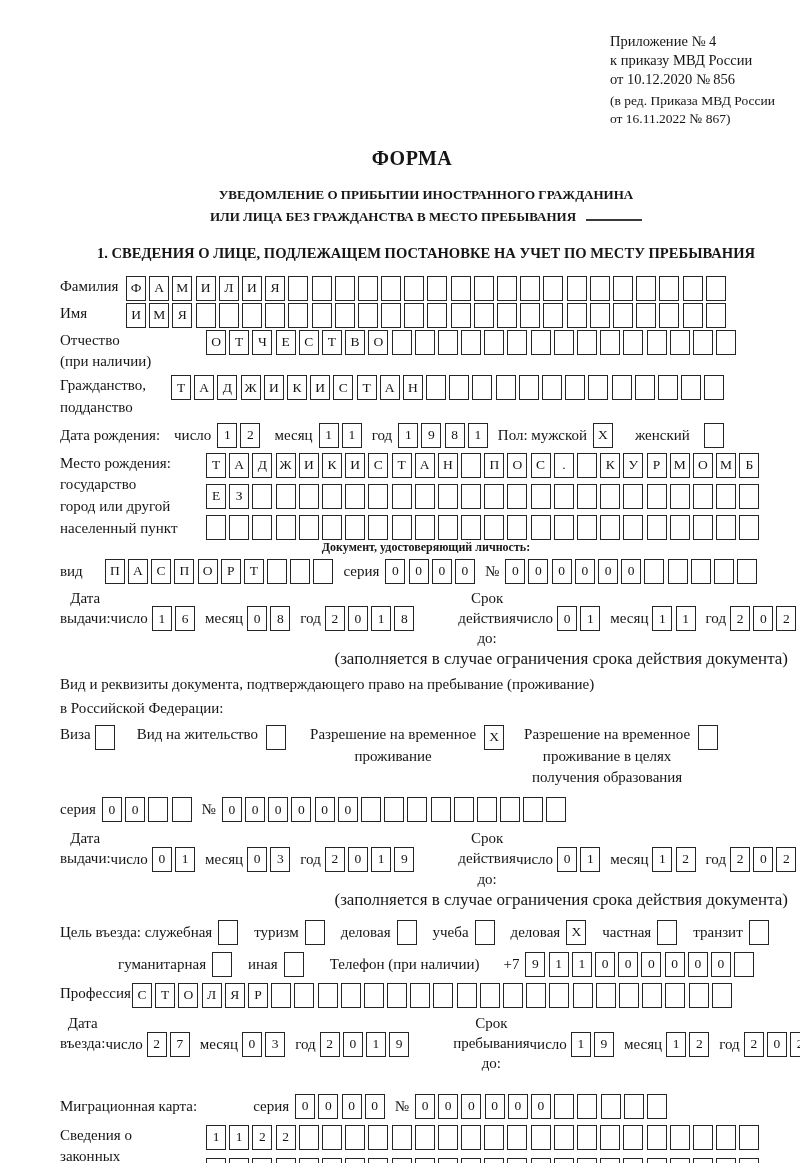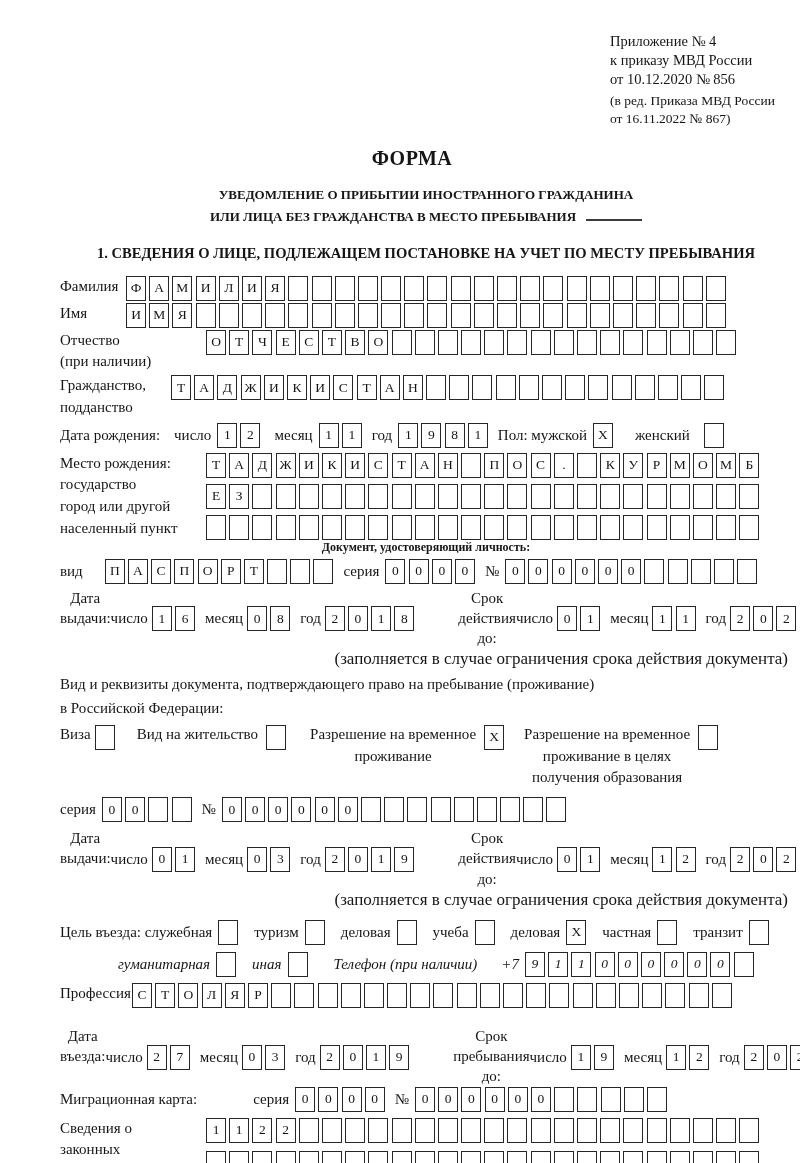--- a/index.html
+++ b/index.html
@@ -556,21 +556,21 @@
     <span class="txt sp">частная</span>
     <span class="boxes">
         <span class="box"></span>
       </span>
     <span class="txt sp">транзит</span>
     <span class="boxes">
         <span class="box"></span>
       </span>
   </div>
 
-  <div class="purpose-row" style="margin-top:7px;margin-left:58px;font-style:italic;">
+  <div class="purpose-row" style="margin-top:7px;margin-left:58px;">
     <span class="txt">гуманитарная</span>
     <span class="boxes">
         <span class="box"></span>
       </span>
     <span class="txt sp">иная</span>
     <span class="boxes">
         <span class="box"></span>
       </span>
     <span class="txt" style="margin-left:26px;">Телефон (при наличии)</span>
     <span class="txt" style="margin-left:18px;">+7</span>
@@ -613,21 +613,21 @@
         <span class="box"></span>
         <span class="box"></span>
         <span class="box"></span>
         <span class="box"></span>
         <span class="box"></span>
         <span class="box"></span>
         <span class="box"></span>
       </div>
   </div>
 
-  <div class="dates" style="margin-top:18px;">
+  <div class="dates" style="margin-top:5px;">
     <div class="date-col">
       <div class="date-head">Дата въезда:</div>
       <div class="date-line">
         <span class="t">число</span>
         <span class="boxes">
             <span class="box">2</span>
             <span class="box">7</span>
           </span>
         <span class="t">месяц</span>
         <span class="boxes">
@@ -660,21 +660,21 @@
         <span class="boxes">
             <span class="box">2</span>
             <span class="box">0</span>
             <span class="box">2</span>
             <span class="box">5</span>
           </span>
       </div>
     </div>
   </div>
 
-  <div class="inline-row" style="margin-top:0;">
+  <div class="inline-row" style="margin-top:20px;">
     <span>Миграционная карта:</span>
     <span style="margin-left:56px;">серия</span>
     <span class="boxes gap6">
         <span class="box">0</span>
         <span class="box">0</span>
         <span class="box">0</span>
         <span class="box">0</span>
       </span>
     <span class="gap10">№</span>
     <span class="boxes gap6">

